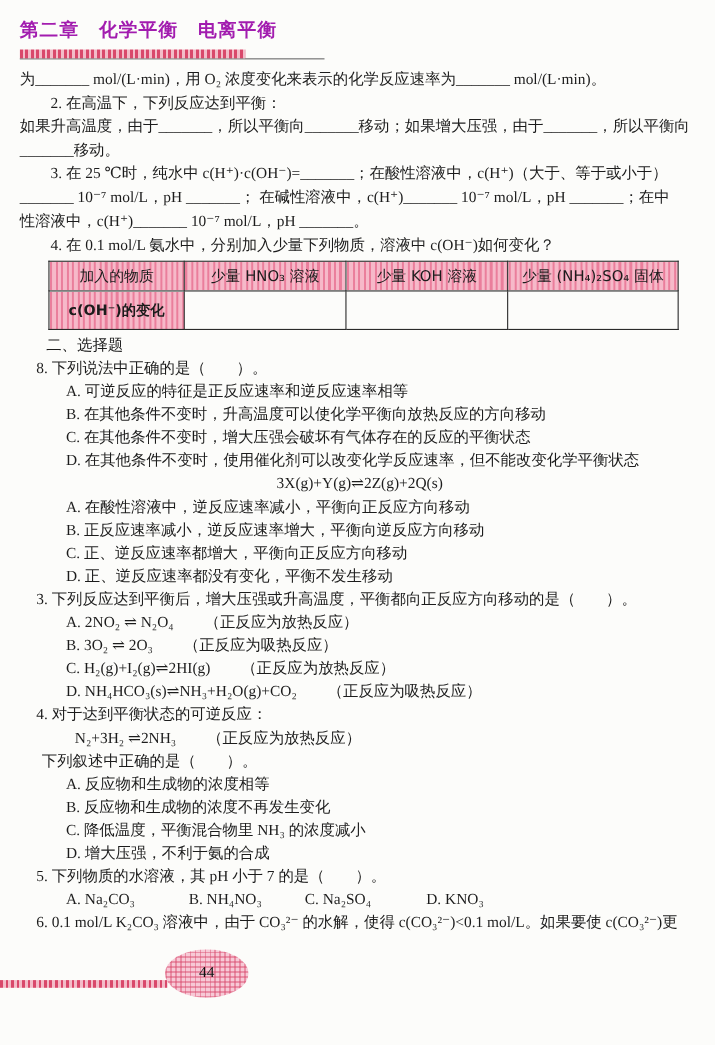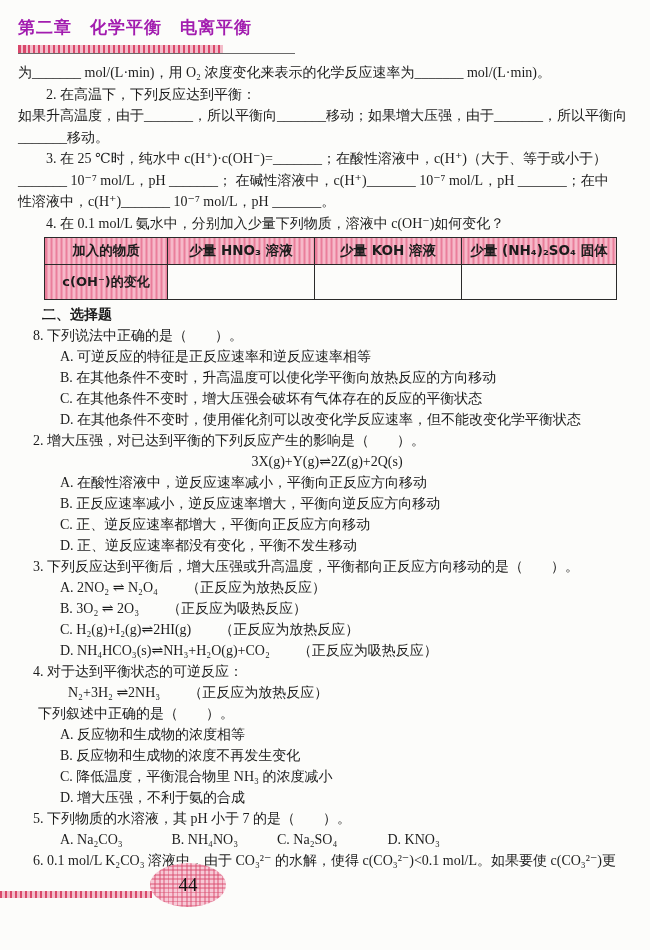--- a/index.html
+++ b/index.html
@@ -36,37 +36,37 @@
   
   .bodytext{padding:8px 14px 0 18px;}
   p.ln{margin:0;line-height:21.5px;white-space:nowrap;}
   .s2 p.ln{line-height:21px;}
   .ind{padding-left:28px;}
   .center{text-align:center;white-space:nowrap;}
   .qnum{padding-left:15px;}
   .opt{padding-left:42px;}
   .eq-left{padding-left:50px;}
   .stem2{padding-left:20px;}
-  .sec-title{padding-left:24px;font-weight:bold;font-family:"DejaVu Sans","Liberation Sans",sans-serif;}
+  .sec-title{padding-left:24px;font-weight:normal;font-family:"DejaVu Sans","Liberation Sans",sans-serif;}
   
   table.qtable{
     border-collapse:collapse;
     margin:3px 0 4px 26px;
     table-layout:fixed;
   }
   table.qtable td,table.qtable th{
     border:1.6px solid #2a2a2a;
     padding:0 4px;
     text-align:center;
     overflow:hidden;
   }
   table.qtable th{
     height:26px;
     font-family:"DejaVu Sans","Liberation Sans",sans-serif;
-    font-weight:bold;
+    font-weight:normal;
     font-size:13.5px;
     white-space:nowrap;
   }
   table.qtable td{height:34px;}
   .pinkcell{
     background:
       repeating-linear-gradient(90deg,rgba(224,78,118,0.55) 0 2px,rgba(0,0,0,0) 2px 5px),
       #f6b9c9;
   }
   td.rowlabel{
@@ -82,21 +82,21 @@
   }
   .page-oval{
     position:absolute;left:150px;top:863px;
     width:76px;height:44px;
     border-radius:50%;
     background:
       repeating-linear-gradient(0deg,rgba(216,72,107,0.45) 0 1.5px,rgba(0,0,0,0) 1.5px 4.5px),
       repeating-linear-gradient(90deg,rgba(216,72,107,0.45) 0 1.5px,rgba(0,0,0,0) 1.5px 4.5px),
       #f7c9d6;
     display:flex;align-items:center;justify-content:center;
-    font-size:19px;color:#111;
+    font-size:14px;color:#111;
   }
 </style>
 </head>
 <body>
 
 <div class="page">
 
   <div class="hdr">
     <h1 class="chapter-title">第二章　化学平衡　电离平衡</h1>
     <div class="rule">
@@ -134,21 +134,20 @@
 
     <div class="s2">
       <p class="ln sec-title">二、选择题</p>
 
       <p class="ln qnum">8. 下列说法中正确的是（　　）。</p>
       <p class="ln opt">A. 可逆反应的特征是正反应速率和逆反应速率相等</p>
       <p class="ln opt">B. 在其他条件不变时，升高温度可以使化学平衡向放热反应的方向移动</p>
       <p class="ln opt">C. 在其他条件不变时，增大压强会破坏有气体存在的反应的平衡状态</p>
       <p class="ln opt">D. 在其他条件不变时，使用催化剂可以改变化学反应速率，但不能改变化学平衡状态</p>
 
-      <p class="ln qnum">2. 增大压强，对已达到平衡的下列反应产生的影响是（　　）。</p>
       <p class="ln center">3X(g)+Y(g)⇌2Z(g)+2Q(s)</p>
       <p class="ln opt">A. 在酸性溶液中，逆反应速率减小，平衡向正反应方向移动</p>
       <p class="ln opt">B. 正反应速率减小，逆反应速率增大，平衡向逆反应方向移动</p>
       <p class="ln opt">C. 正、逆反应速率都增大，平衡向正反应方向移动</p>
       <p class="ln opt">D. 正、逆反应速率都没有变化，平衡不发生移动</p>
 
       <p class="ln qnum">3. 下列反应达到平衡后，增大压强或升高温度，平衡都向正反应方向移动的是（　　）。</p>
       <p class="ln opt">A. 2NO₂ ⇌ N₂O₄　　（正反应为放热反应）</p>
       <p class="ln opt">B. 3O₂ ⇌ 2O₃　　（正反应为吸热反应）</p>
       <p class="ln opt">C. H₂(g)+I₂(g)⇌2HI(g)　　（正反应为放热反应）</p>

